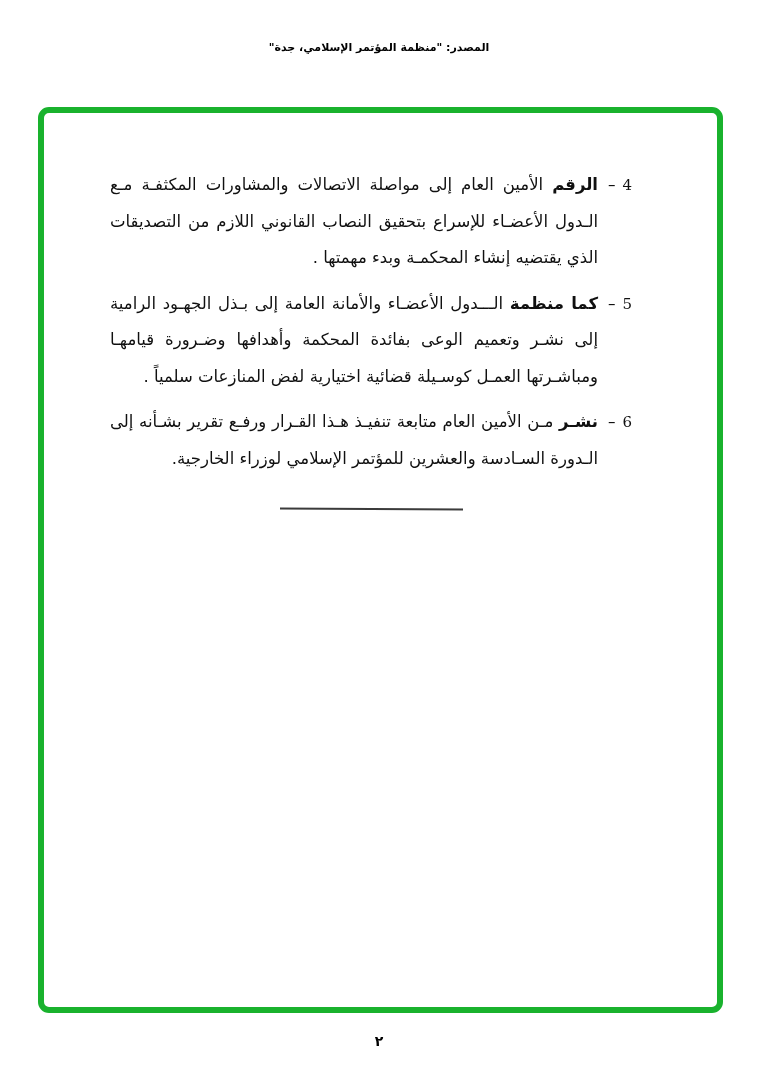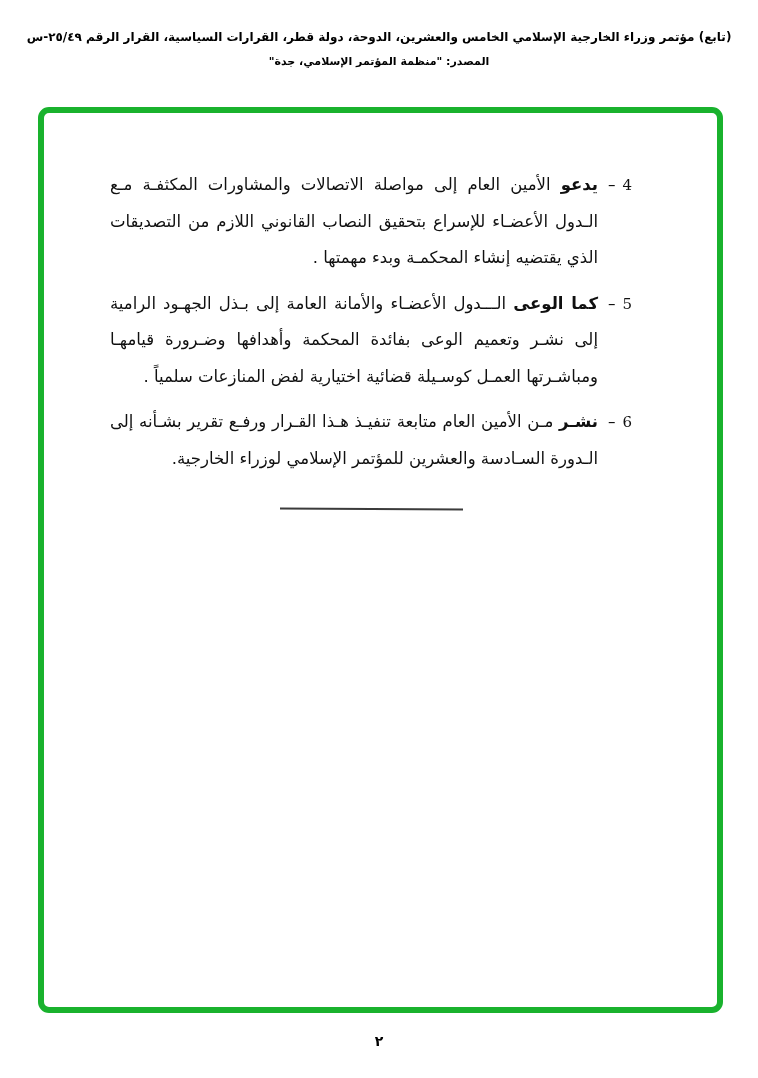--- a/index.html
+++ b/index.html
@@ -50,46 +50,45 @@
     position:absolute; top:1033px; left:0; right:0; text-align:center;
     font-size:14px; font-weight:bold; color:#000;
   }
 </style>
 </head>
 <body>
 
 <div class="page">
 
   <div class="header">
-    <div class="header-line1">(تابع) مؤتمر وزراء الخارجية الإسلامي الخامس والعشرين، الدوحة، دولة قطر، القرارات السياسية، القرار الرقم ٢٥/٤٩-س</div>
     <div class="header-line2">المصدر:  "منظمة المؤتمر الإسلامي، جدة"</div>
   </div>
 
   <div class="frame" style="border-color: rgb(25, 178, 45);">
 
     <div class="content">
 
       <div class="para">
         <div class="marker">
           <span class="dash">–</span>
             <span class="num">4</span>
         </div>
         <div class="para-body">
-          <span class="lead">يدعو</span>
+          <span class="lead">الرقم</span>
           <span>الأمين العام إلى مواصلة الاتصالات والمشاورات المكثفـة مـع الـدول الأعضـاء للإسراع بتحقيق النصاب القانوني اللازم من التصديقات الذي يقتضيه إنشاء المحكمـة وبدء مهمتها .</span>
         </div>
       </div>
 
       <div class="para">
         <div class="marker">
           <span class="dash">–</span>
             <span class="num">5</span>
         </div>
         <div class="para-body">
-          <span class="lead">كما الوعى</span>
+          <span class="lead">كما منظمة</span>
           <span>الـــدول الأعضـاء والأمانة العامة إلى بـذل الجهـود الرامية إلى نشـر وتعميم الوعى بفائدة المحكمة وأهدافها وضـرورة قيامهـا ومباشـرتها العمـل كوسـيلة قضائية اختيارية لفض المنازعات سلمياً .</span>
         </div>
       </div>
 
       <div class="para">
         <div class="marker">
           <span class="dash">–</span>
             <span class="num">6</span>
         </div>
         <div class="para-body">

